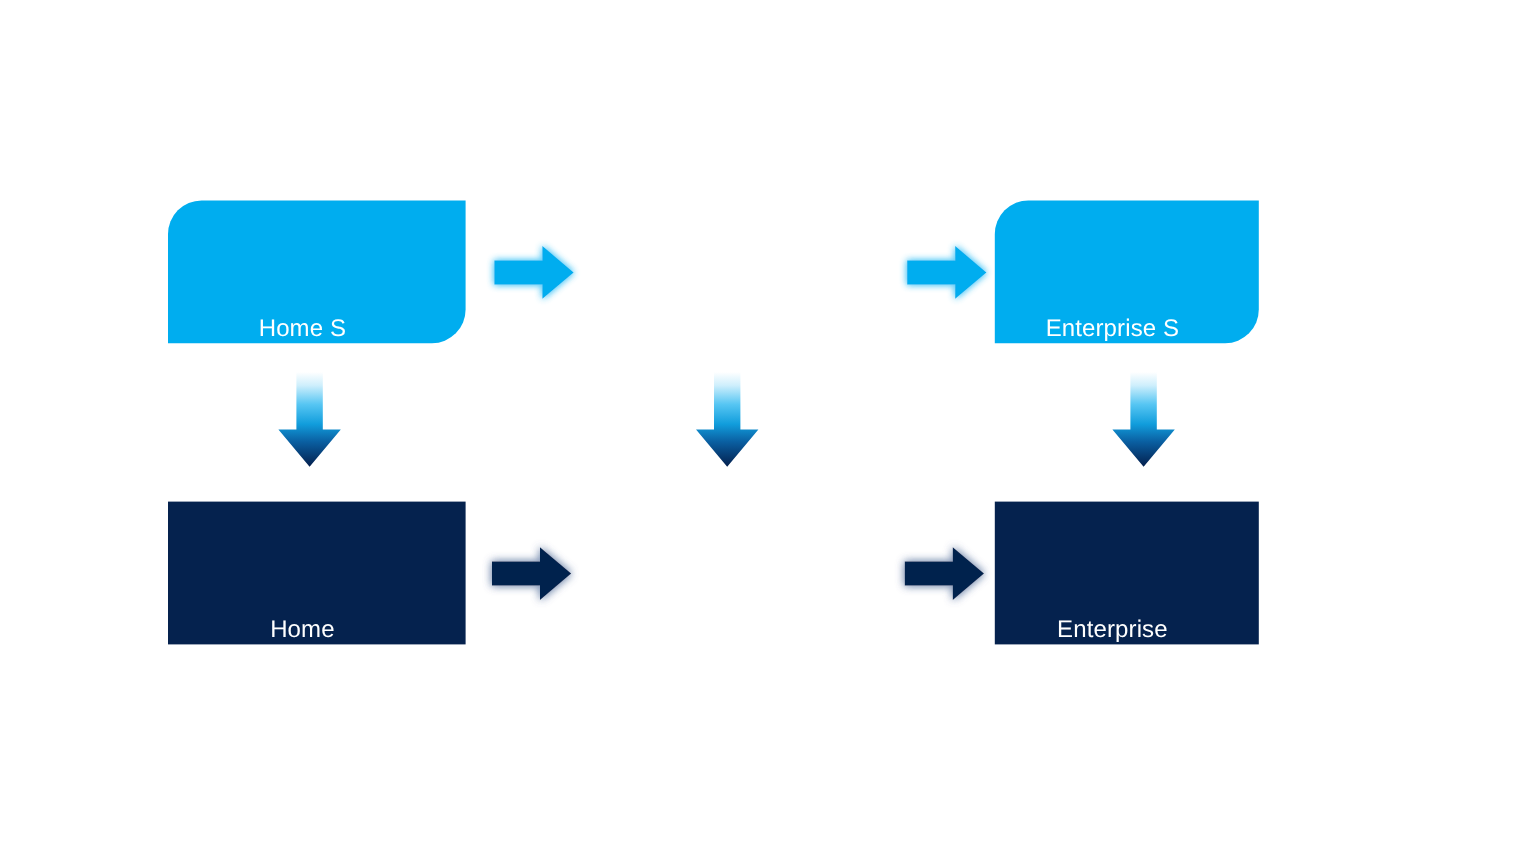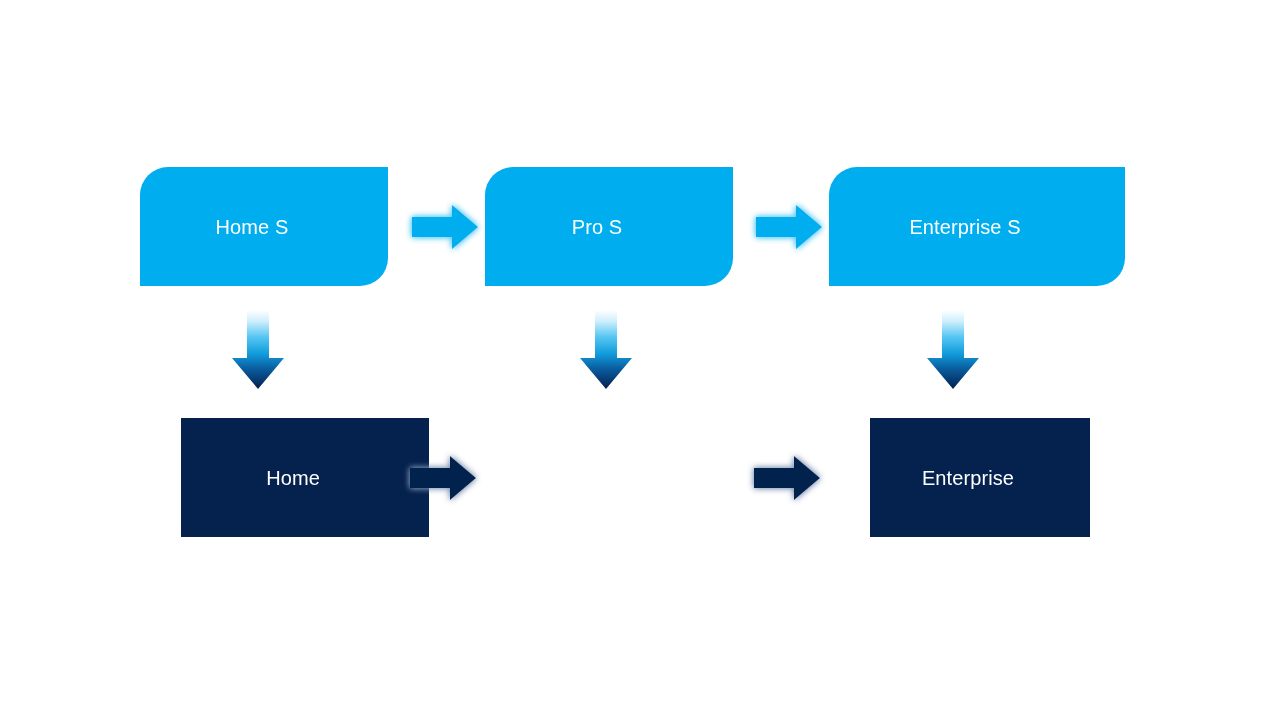--- a/index.html
+++ b/index.html
@@ -19,21 +19,21 @@
     width: 1280px;
     height: 720px;
     background: #ffffff;
   }
 
   
   .node-box {
     position: absolute;
     box-sizing: border-box;
     display: flex;
-    align-items: center;
+    align-items: flex-end;
   }
 
   .node-box .node-label {
     color: #ffffff;
     font-size: 20px;
     font-weight: 400;
     letter-spacing: 0.1px;
     line-height: 1.2;
     white-space: nowrap;
     width: 100%;
@@ -44,46 +44,42 @@
   
   .node-box.service {
     background: #00adef;
     border-radius: 28px 0 28px 0;
   }
 
   
   .node-box.product {
     background: #05224e;
     border-radius: 0;
-    margin-left: 41px;
   }
 
   
   .arrow {
     position: absolute;
   }
   .arrow svg {
     display: block;
     overflow: visible;
   }
 </style>
 </head>
 <body>
 
 <div id="canvas">
 
   <div class="node-box service" style="left:140px; top:167px; width:248px; height:119px;">
     <span class="node-label">Home S</span>
   </div>
 
-  <div class="node-box service" style="left:485px; top:167px; width:248px; height:119px;">
-    <span class="node-label">Pro S</span>
-  </div>
 
-  <div class="node-box service" style="left:829px; top:167px; width:296px; height:119px;">
+  <div class="node-box service" style="left:829px; top:167px; width:220px; height:119px;">
     <span class="node-label">Enterprise S</span>
   </div>
 
   <div class="node-box product" style="left:140px; top:418px; width:248px; height:119px;">
     <span class="node-label">Home</span>
   </div>
 
 
   <div class="node-box product" style="left:829px; top:418px; width:220px; height:119px;">
     <span class="node-label">Enterprise</span>

